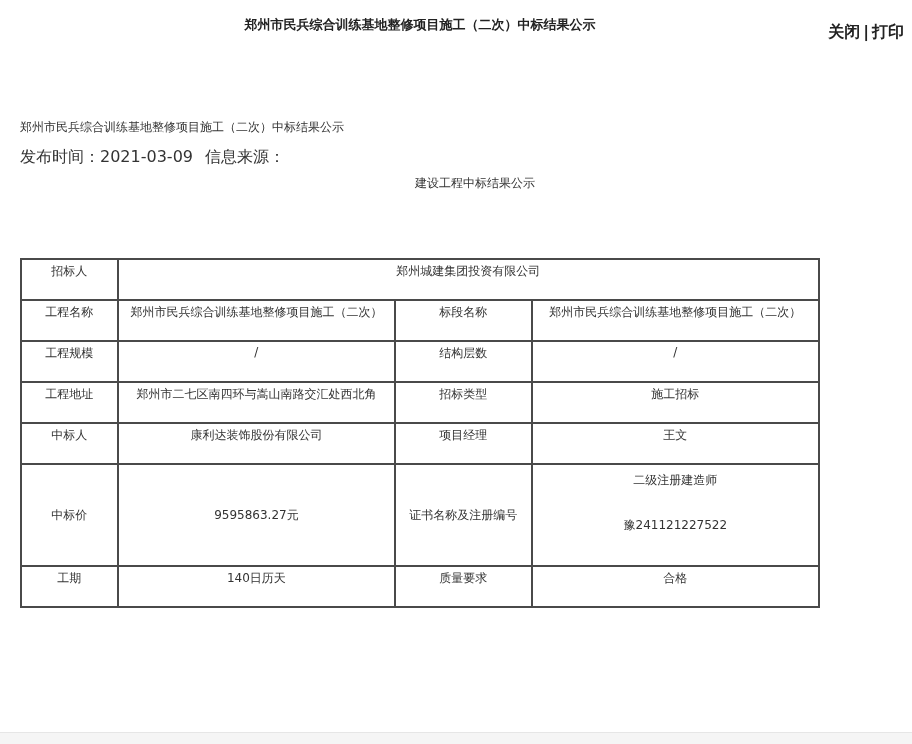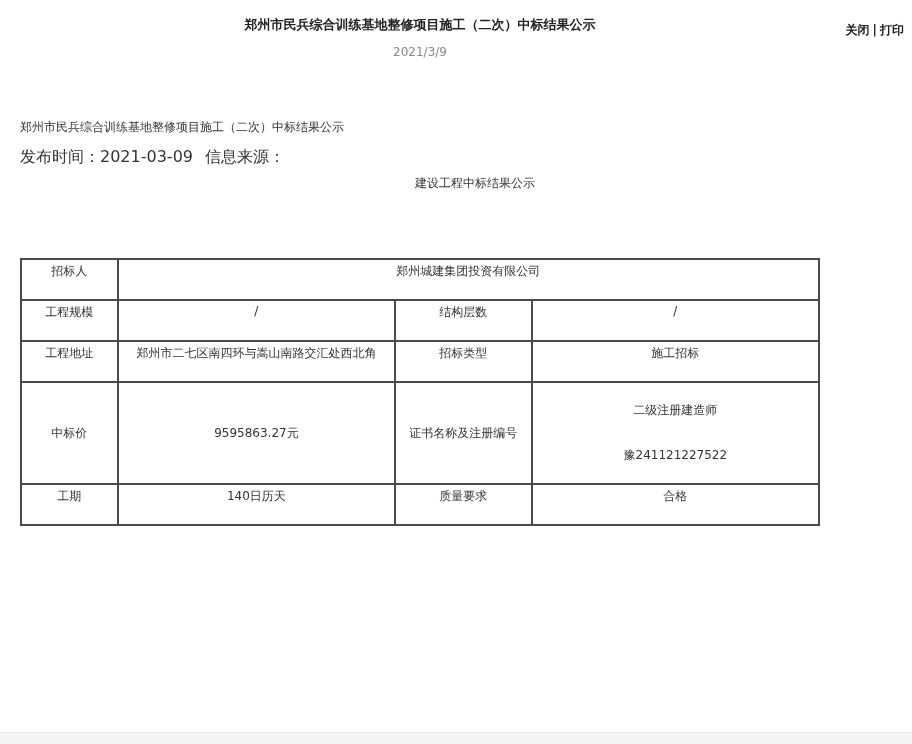--- a/index.html
+++ b/index.html
@@ -34,21 +34,21 @@
       width: 840px;
       top: 45px;
       text-align: center;
       font-size: 12px;
       color: #888888;
     }
     .actions {
       position: absolute;
       right: 8px;
       top: 22px;
-      font-size: 12px;
+      font-size: 16px;
       font-weight: bold;
       color: #222;
     }
     .actions a {
       color: #222;
       text-decoration: none;
       cursor: pointer;
     }
     .actions .sep {
       padding: 0 3px;
@@ -96,69 +96,80 @@
     }
     table.result td.vmid {
       vertical-align: middle;
       padding-top: 0;
     }
     table.result td.c1 { width: 97px; }
     table.result td.c2 { width: 278px; }
     table.result td.c3 { width: 137px; }
     table.result td.c4 { width: 288px; }
     table.result tr.tall td { height: 102px; }
-    .cert-line1 { display: block; margin-top: 16px; }
+    .cert-line1 { display: block; margin-top: 4px; }
     .cert-line2 { display: block; margin-top: 28px; }
     .bottom-bar {
       position: absolute;
       left: 0;
       top: 732px;
       width: 912px;
       height: 12px;
       background: #f5f5f5;
       border-top: 1px solid #e6e6e6;
     }
   </style>
 </head>
 <body>
 
 <div class="page">
 
   <div class="title">郑州市民兵综合训练基地整修项目施工（二次）中标结果公示</div>
-  <div class="date">2021/3/9</div>
 
   <div class="actions">
     <a>关闭</a><span class="sep">|</span><a>打印</a>
   </div>
 
   <div class="line1">郑州市民兵综合训练基地整修项目施工（二次）中标结果公示</div>
 
   <div class="line2">
     <span>发布时间：</span><span>2021-03-09</span><span class="gap"></span><span>信息来源：</span><span></span>
   </div>
 
   <div class="subtitle">建设工程中标结果公示</div>
 
   <table class="result">
     <tbody>
         <tr>
       <td class="c1">招标人</td>
       <td colspan="3">郑州城建集团投资有限公司</td>
     </tr>
     <tr>
+      <td class="c1">工程名称</td>
+      <td class="c2">郑州市民兵综合训练基地整修项目施工（二次）</td>
+      <td class="c3">标段名称</td>
+      <td class="c4">郑州市民兵综合训练基地整修项目施工（二次）</td>
+    </tr>
+    <tr>
       <td class="c1">工程规模</td>
       <td class="c2">/</td>
       <td class="c3">结构层数</td>
       <td class="c4">/</td>
     </tr>
     <tr>
       <td class="c1">工程地址</td>
       <td class="c2">郑州市二七区南四环与嵩山南路交汇处西北角</td>
       <td class="c3">招标类型</td>
       <td class="c4">施工招标</td>
+    </tr>
+    <tr>
+      <td class="c1">中标人</td>
+      <td class="c2">康利达装饰股份有限公司</td>
+      <td class="c3">项目经理</td>
+      <td class="c4">王文</td>
     </tr>
     <tr class="tall">
       <td class="c1 vmid">中标价</td>
       <td class="c2 vmid">9595863.27元</td>
       <td class="c3 vmid">证书名称及注册编号</td>
       <td class="c4">
         <span class="cert-line1">二级注册建造师</span>
         <span class="cert-line2">豫241121227522</span>
       </td>
     </tr>

